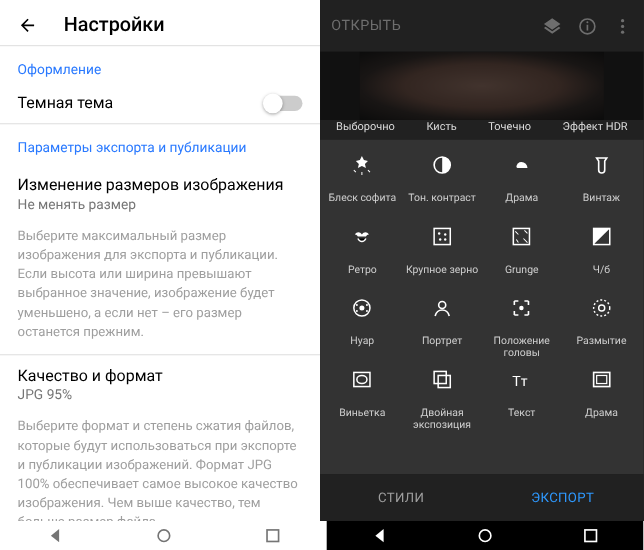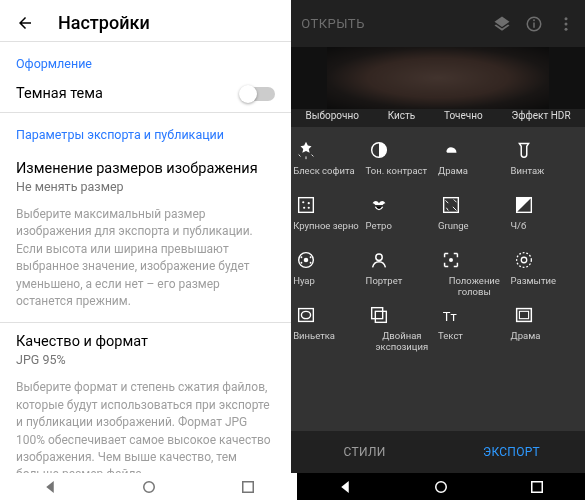--- a/index.html
+++ b/index.html
@@ -28,21 +28,21 @@
 .right-topbar .open { color:#6e6e6e; font-size:13px; letter-spacing:.5px;}
 .right-topbar .icons { display:flex; gap:14px; align-items:center;}
 .right-topbar .icons span { color:#6e6e6e; font-size:16px; display:flex;align-items:center;justify-content:center;}
 .preview { height: 62px; background:#111; position:relative; overflow:hidden;}
 .preview .img { position:absolute; inset:0; margin: 0 36px;
   background: radial-gradient(ellipse at center, #c08d78 0%, #8a5c4b 45%, #2e231f 70%, #000 100%);
   opacity:.28; filter: blur(0.4px); }
 .tool-labels-top { display:flex; justify-content:space-around; background:#212121; padding: 1px 0 6px; font-size:10px; color:#dcdcdc;}
 .grid { flex:1; background:#333333; padding: 10px 2px 4px 2px;}
 .grid-row { display:flex; justify-content:space-around; margin-bottom:4px;}
-.tool { flex:1; display:flex; flex-direction:column; align-items:flex-start; gap:3px; }
+.tool { flex:1; display:flex; flex-direction:column; align-items:center; gap:13px; }
 .tool .ic { width:26px; height:26px; color:#fff; display:flex;align-items:center;justify-content:center;}
 .tool .lab { font-size:9.5px; color:#cfcfcf; text-align:center; line-height:1.15; min-height:22px; display:flex;align-items:flex-start;justify-content:center;}
 .bottom-tabs { display:flex; background:#212121; height:42px; align-items:center;}
 .bottom-tabs .tab { flex:1; text-align:center; font-size:12px; letter-spacing:.3px; color:#9e9e9e;}
 .bottom-tabs .tab.active { color:#2e99ff; }
 
 
 .navbar { height: 27px; background:#000; display:flex; align-items:center; justify-content:space-around;}
 .navbar .navbtn { color:#fff; width:20px;height:20px;display:flex;align-items:center;justify-content:center;}
 .navbar.light { background:#fff;}
@@ -162,37 +162,37 @@
               </svg>
             </div>
           <div class="lab">Винтаж</div>
         </div>
       </div>
 
       <div class="grid-row">
         <div class="tool">
           <div class="ic">
               <svg viewBox="0 0 24 24" width="22" height="22">
+                <path fill="#fff" d="M5 10c2-3 5-3 7 0 2-3 5-3 7 0-2 0-3 2-3 2H8s-1-2-3-2z"></path>
+                <path stroke="#fff" stroke-width="1.4" d="M8 14c1 2 3 3 4 3s3-1 4-3"></path>
+              </svg>
+            </div>
+          <div class="lab">Ретро</div>
+        </div>
+        <div class="tool">
+          <div class="ic">
+              <svg viewBox="0 0 24 24" width="22" height="22">
                 <rect x="4" y="4" width="16" height="16" fill="none" stroke="#fff" stroke-width="1.5"></rect>
                 <circle cx="9" cy="9" r="1.2" fill="#fff"></circle>
                 <circle cx="15" cy="10" r="1.2" fill="#fff"></circle>
                 <circle cx="10" cy="15" r="1.2" fill="#fff"></circle>
                 <circle cx="15" cy="15" r="1.2" fill="#fff"></circle>
               </svg>
             </div>
           <div class="lab">Крупное зерно</div>
-        </div>
-        <div class="tool">
-          <div class="ic">
-              <svg viewBox="0 0 24 24" width="22" height="22">
-                <path fill="#fff" d="M5 10c2-3 5-3 7 0 2-3 5-3 7 0-2 0-3 2-3 2H8s-1-2-3-2z"></path>
-                <path stroke="#fff" stroke-width="1.4" d="M8 14c1 2 3 3 4 3s3-1 4-3"></path>
-              </svg>
-            </div>
-          <div class="lab">Ретро</div>
         </div>
         <div class="tool">
           <div class="ic">
               <svg viewBox="0 0 24 24" width="22" height="22">
                 <rect x="4" y="4" width="16" height="16" fill="none" stroke="#fff" stroke-width="1.5"></rect>
                 <path stroke="#fff" d="M6 7l3 3M15 6l3 3M7 15l2 3M14 14l4 4"></path>
               </svg>
             </div>
           <div class="lab">Grunge</div>
         </div>

